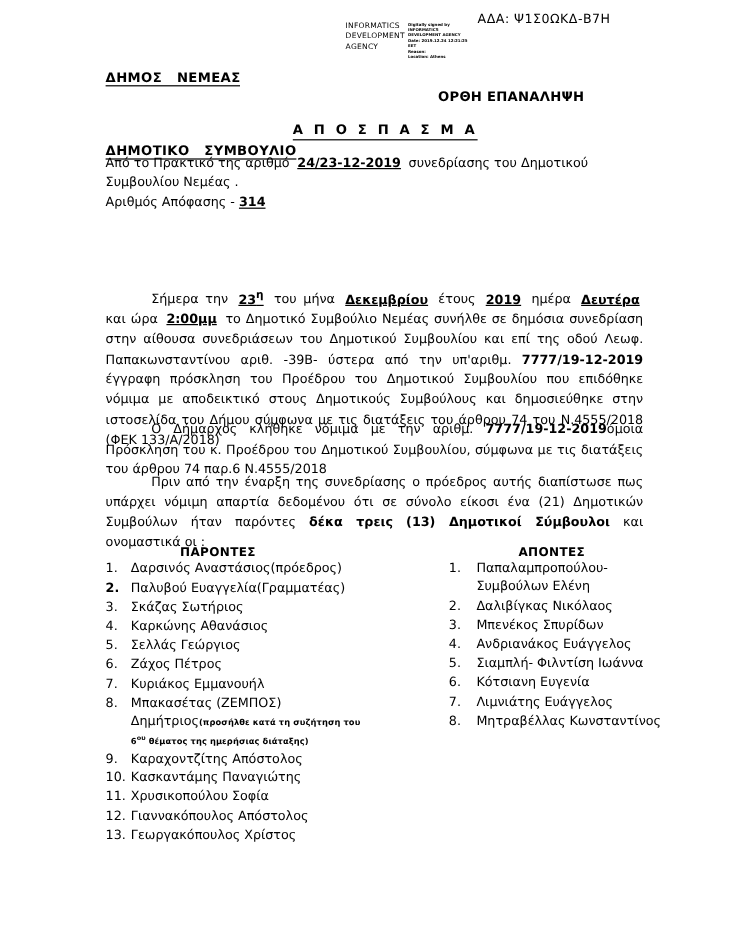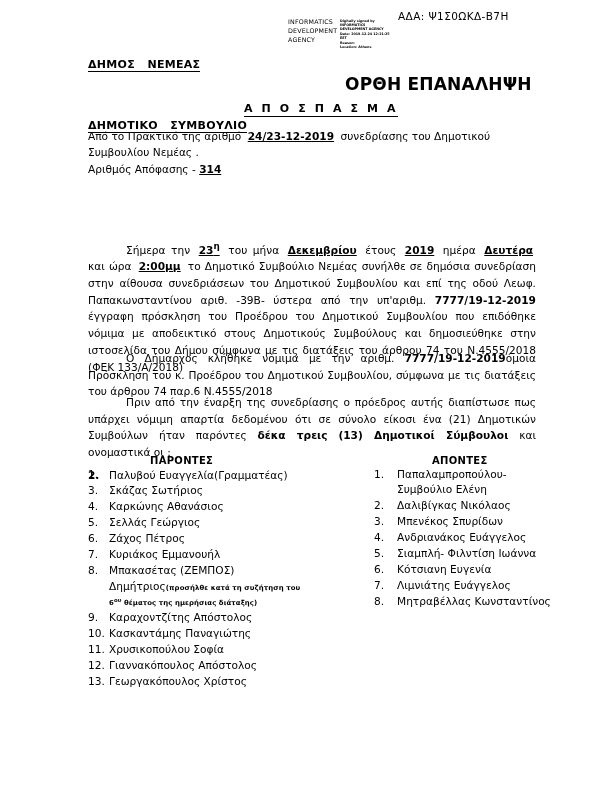--- a/index.html
+++ b/index.html
@@ -82,23 +82,23 @@
     font-size: 11px;
     font-weight: bold;
     letter-spacing: 0.3px;
     border-bottom: 1.4px solid #000;
     display: inline-block;
     white-space: pre;
     margin-top: 45px;
   }
   .hdr-orthi {
     position: absolute;
-    left: 345px;
+    left: 365px;
     top: 74px;
-    font-size: 17px;
+    font-size: 11px;
     font-weight: bold;
     letter-spacing: 0.2px;
     white-space: nowrap;
   }
   .hdr-apospasma {
     position: absolute;
     left: 244px;
     top: 102px;
     font-size: 11px;
     font-weight: bold;
@@ -263,37 +263,37 @@
     <span class="ind"></span><span>Πριν από την έναρξη της συνεδρίασης ο πρόεδρος αυτής διαπίστωσε  πως υπάρχει νόμιμη απαρτία δεδομένου ότι σε σύνολο είκοσι ένα     (21) Δημοτικών Συμβούλων   ήταν παρόντες</span>
     <span class="bold">δέκα  τρεις</span>
     <span class="bold">(13) Δημοτικοί Σύμβουλοι</span>
     <span>και ονομαστικά οι :</span>
   </div>
 
   <div class="col-heading" id="hd-present">ΠΑΡΟΝΤΕΣ</div>
   <div class="col-heading" id="hd-absent">ΑΠΟΝΤΕΣ</div>
 
   <ol class="att" id="list-present">
-    <li><span class="num">1.</span></li>
+    <li><span class="num">1.</span><span class="nm">Δαρσινός Αναστάσιος(πρόεδρος)</span></li>
     <li class="b2"><span class="num">2.</span><span class="nm">Παλυβού Ευαγγελία(Γραμματέας)</span></li>
     <li><span class="num">3.</span><span class="nm">Σκάζας Σωτήριος</span></li>
     <li><span class="num">4.</span><span class="nm">Καρκώνης Αθανάσιος</span></li>
     <li><span class="num">5.</span><span class="nm">Σελλάς Γεώργιος</span></li>
     <li><span class="num">6.</span><span class="nm">Ζάχος Πέτρος</span></li>
     <li><span class="num">7.</span><span class="nm">Κυριάκος Εμμανουήλ</span></li>
     <li><span class="num">8.</span><span class="nm">Μπακασέτας (ΖΕΜΠΟΣ) Δημήτριος</span><span class="note"><span>(προσήλθε κατά τη συζήτηση του 6</span><sup>ου</sup><span> θέματος της ημερήσιας διάταξης)</span></span></li>
     <li><span class="num">9.</span><span class="nm">Καραχοντζίτης Απόστολος</span></li>
     <li><span class="num">10.</span><span class="nm">Κασκαντάμης Παναγιώτης</span></li>
     <li><span class="num">11.</span><span class="nm">Χρυσικοπούλου Σοφία</span></li>
     <li><span class="num">12.</span><span class="nm">Γιαννακόπουλος Απόστολος</span></li>
     <li><span class="num">13.</span><span class="nm">Γεωργακόπουλος Χρίστος</span></li>
   </ol>
 
   <ol class="att" id="list-absent">
-    <li><span class="num">1.</span><span>Παπαλαμπροπούλου-</span><span class="sub-line">Συμβούλιο Ελένη</span></li>
+    <li><span class="num">1.</span><span>Παπαλαμπροπούλου-</span><span class="sub-line">Συμβούλων Ελένη</span></li>
     <li><span class="num">2.</span><span>Δαλιβίγκας Νικόλαος</span></li>
     <li><span class="num">3.</span><span>Μπενέκος Σπυρίδων</span></li>
     <li><span class="num">4.</span><span>Ανδριανάκος Ευάγγελος</span></li>
     <li><span class="num">5.</span><span>Σιαμπλή- Φιλντίση Ιωάννα</span></li>
     <li><span class="num">6.</span><span>Κότσιανη Ευγενία</span></li>
     <li><span class="num">7.</span><span>Λιμνιάτης Ευάγγελος</span></li>
     <li><span class="num">8.</span><span>Μητραβέλλας  Κωνσταντίνος</span></li>
   </ol>
 
 </div>

